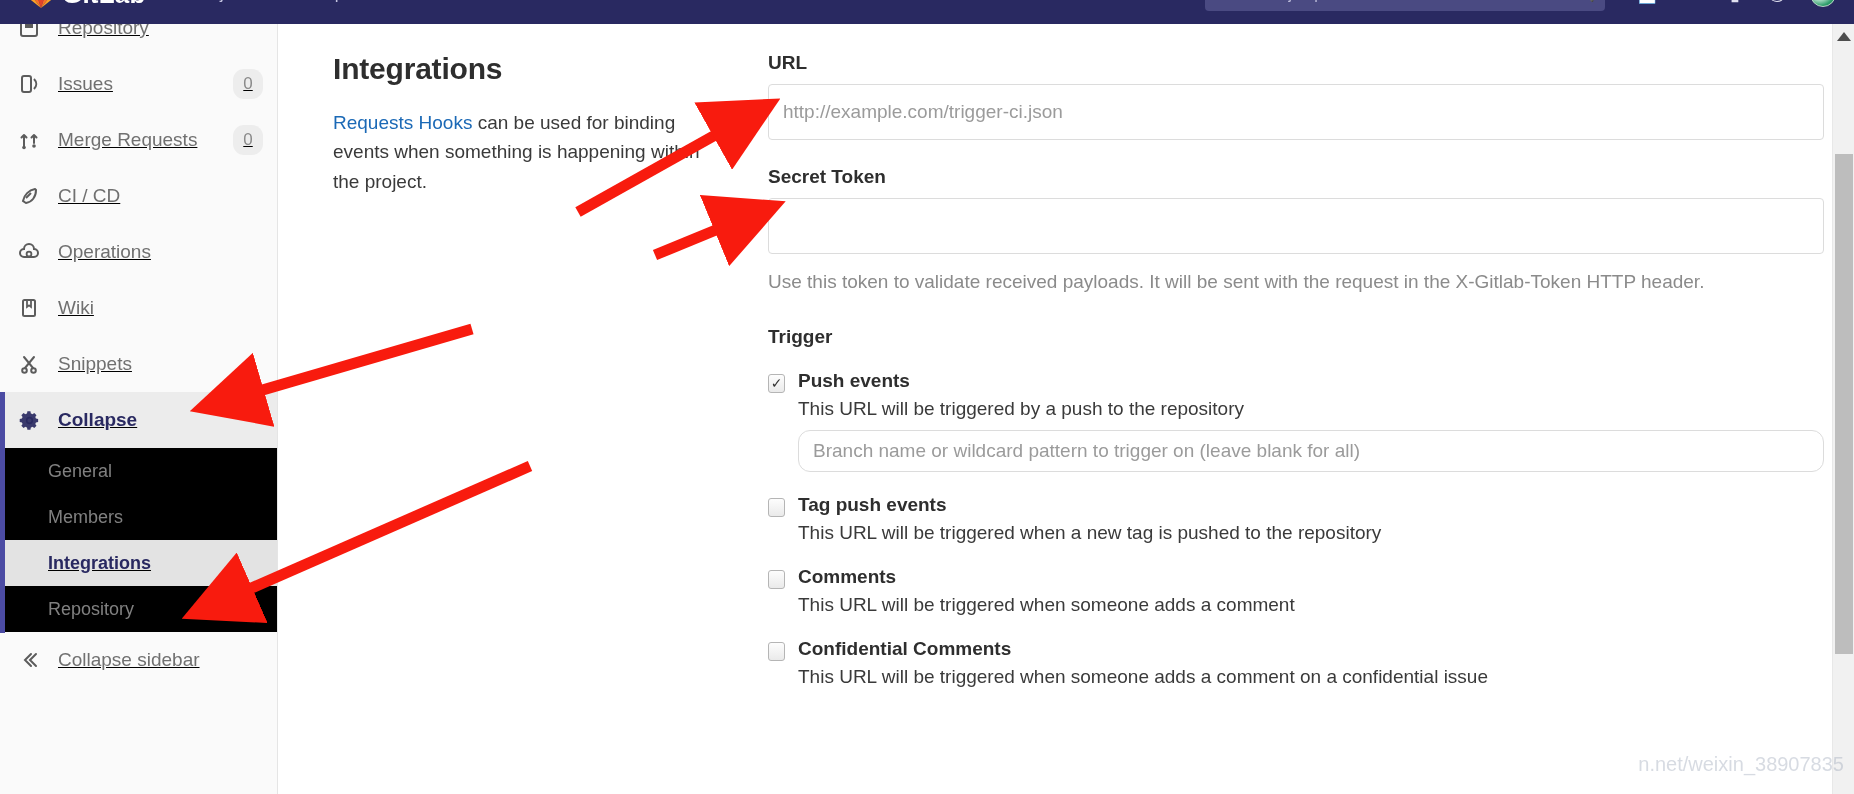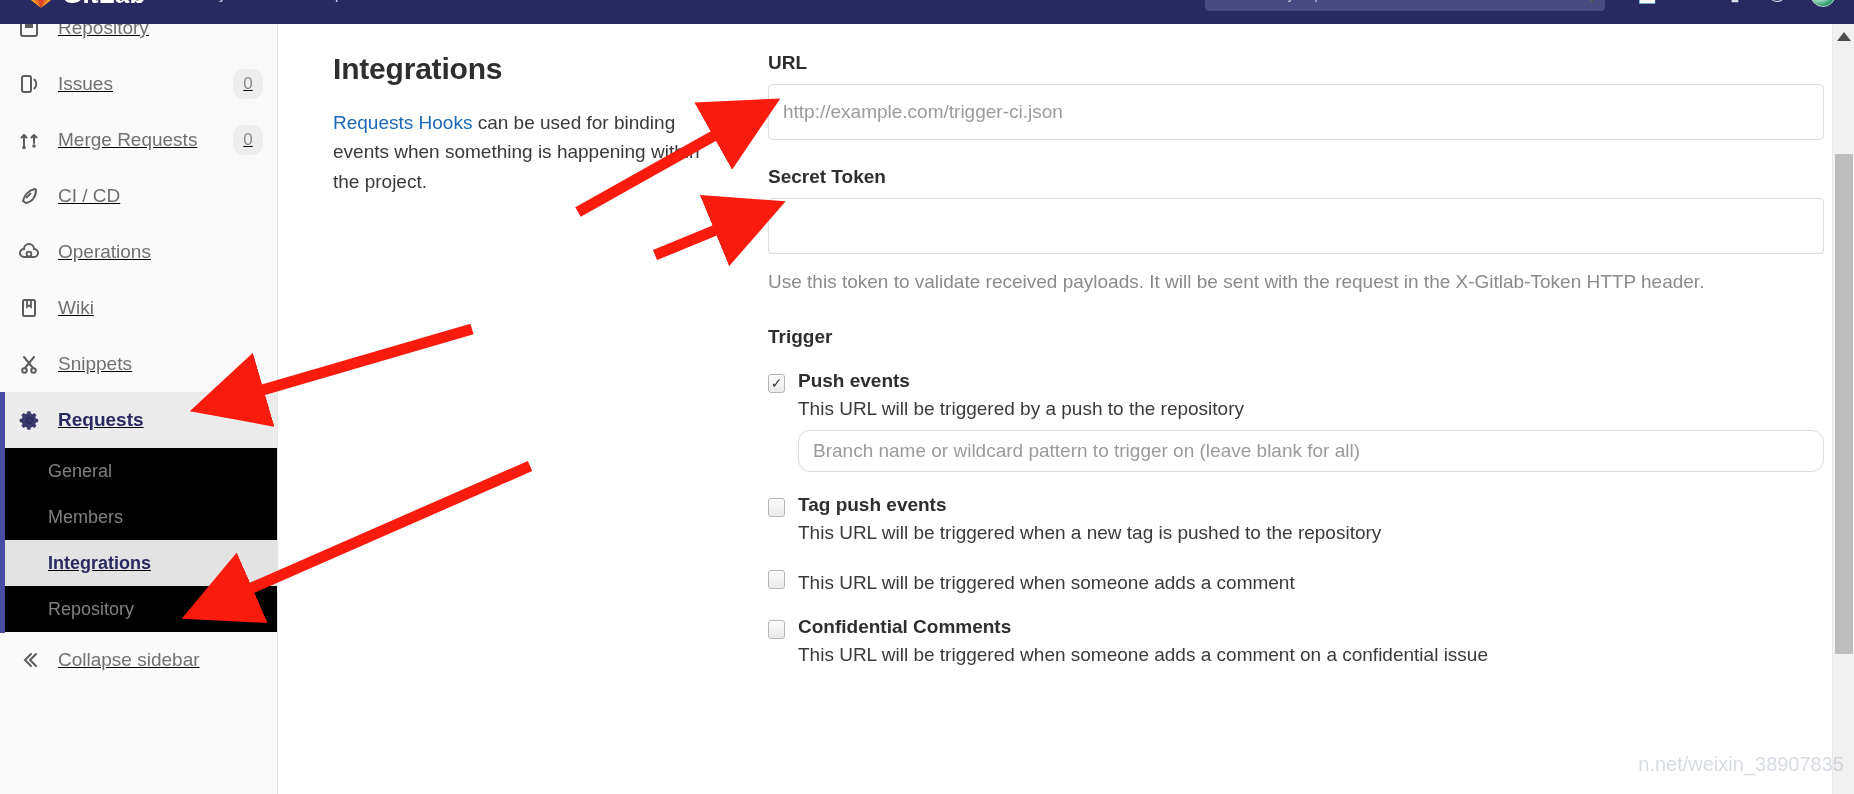--- a/index.html
+++ b/index.html
@@ -301,21 +301,21 @@
         <span class="lbl">Snippets</span>
       </a>
 
       <a class="sb-item active" href="#">
         <span class="ico">
           <svg width="23" height="23" viewBox="0 0 24 24">
               <path fill="#292961" d="M12 8.2a3.8 3.8 0 100 7.6 3.8 3.8 0 000-7.6zm0 5.9a2.1 2.1 0 110-4.2 2.1 2.1 0 010 4.2z"></path>
               <path fill="#292961" d="M21 13.6v-3.2l-2.3-.4a7 7 0 00-.7-1.7l1.3-1.9-2.3-2.3-1.9 1.3a7 7 0 00-1.7-.7L13 2.4H9.8l-.4 2.3a7 7 0 00-1.7.7L5.8 4.1 3.5 6.4l1.3 1.9a7 7 0 00-.7 1.7l-2.3.4v3.2l2.3.4a7 7 0 00.7 1.7l-1.3 1.9 2.3 2.3 1.9-1.3a7 7 0 001.7.7l.4 2.3H13l.4-2.3a7 7 0 001.7-.7l1.9 1.3 2.3-2.3-1.3-1.9a7 7 0 00.7-1.7z" opacity=".92"></path>
             </svg>
         </span>
-        <span class="lbl">Requests</span>
+        <span class="lbl">Collapse</span>
       </a>
 
       <div class="sb-sub-wrap">
         <div style="position:absolute;left:0;width:5px;background:#4b4ba3;height:185px;margin-top:0;"></div>
         <a class="sb-sub" href="#">
           <span>General</span>
         </a>
         <a class="sb-sub" href="#">
           <span>Members</span>
         </a>
@@ -383,20 +383,21 @@
         <span class="cbox"></span>
         <div class="trig-body">
           <div class="trig-title">Tag push events</div>
           <div class="trig-desc">This URL will be triggered when a new tag is pushed to the repository</div>
         </div>
       </div>
 
       <div class="trig-item">
         <span class="cbox"></span>
         <div class="trig-body">
+          <div class="trig-title">Comments</div>
           <div class="trig-desc">This URL will be triggered when someone adds a comment</div>
         </div>
       </div>
 
       <div class="trig-item">
         <span class="cbox"></span>
         <div class="trig-body">
           <div class="trig-title">Confidential Comments</div>
           <div class="trig-desc">This URL will be triggered when someone adds a comment on a confidential issue</div>
         </div>

